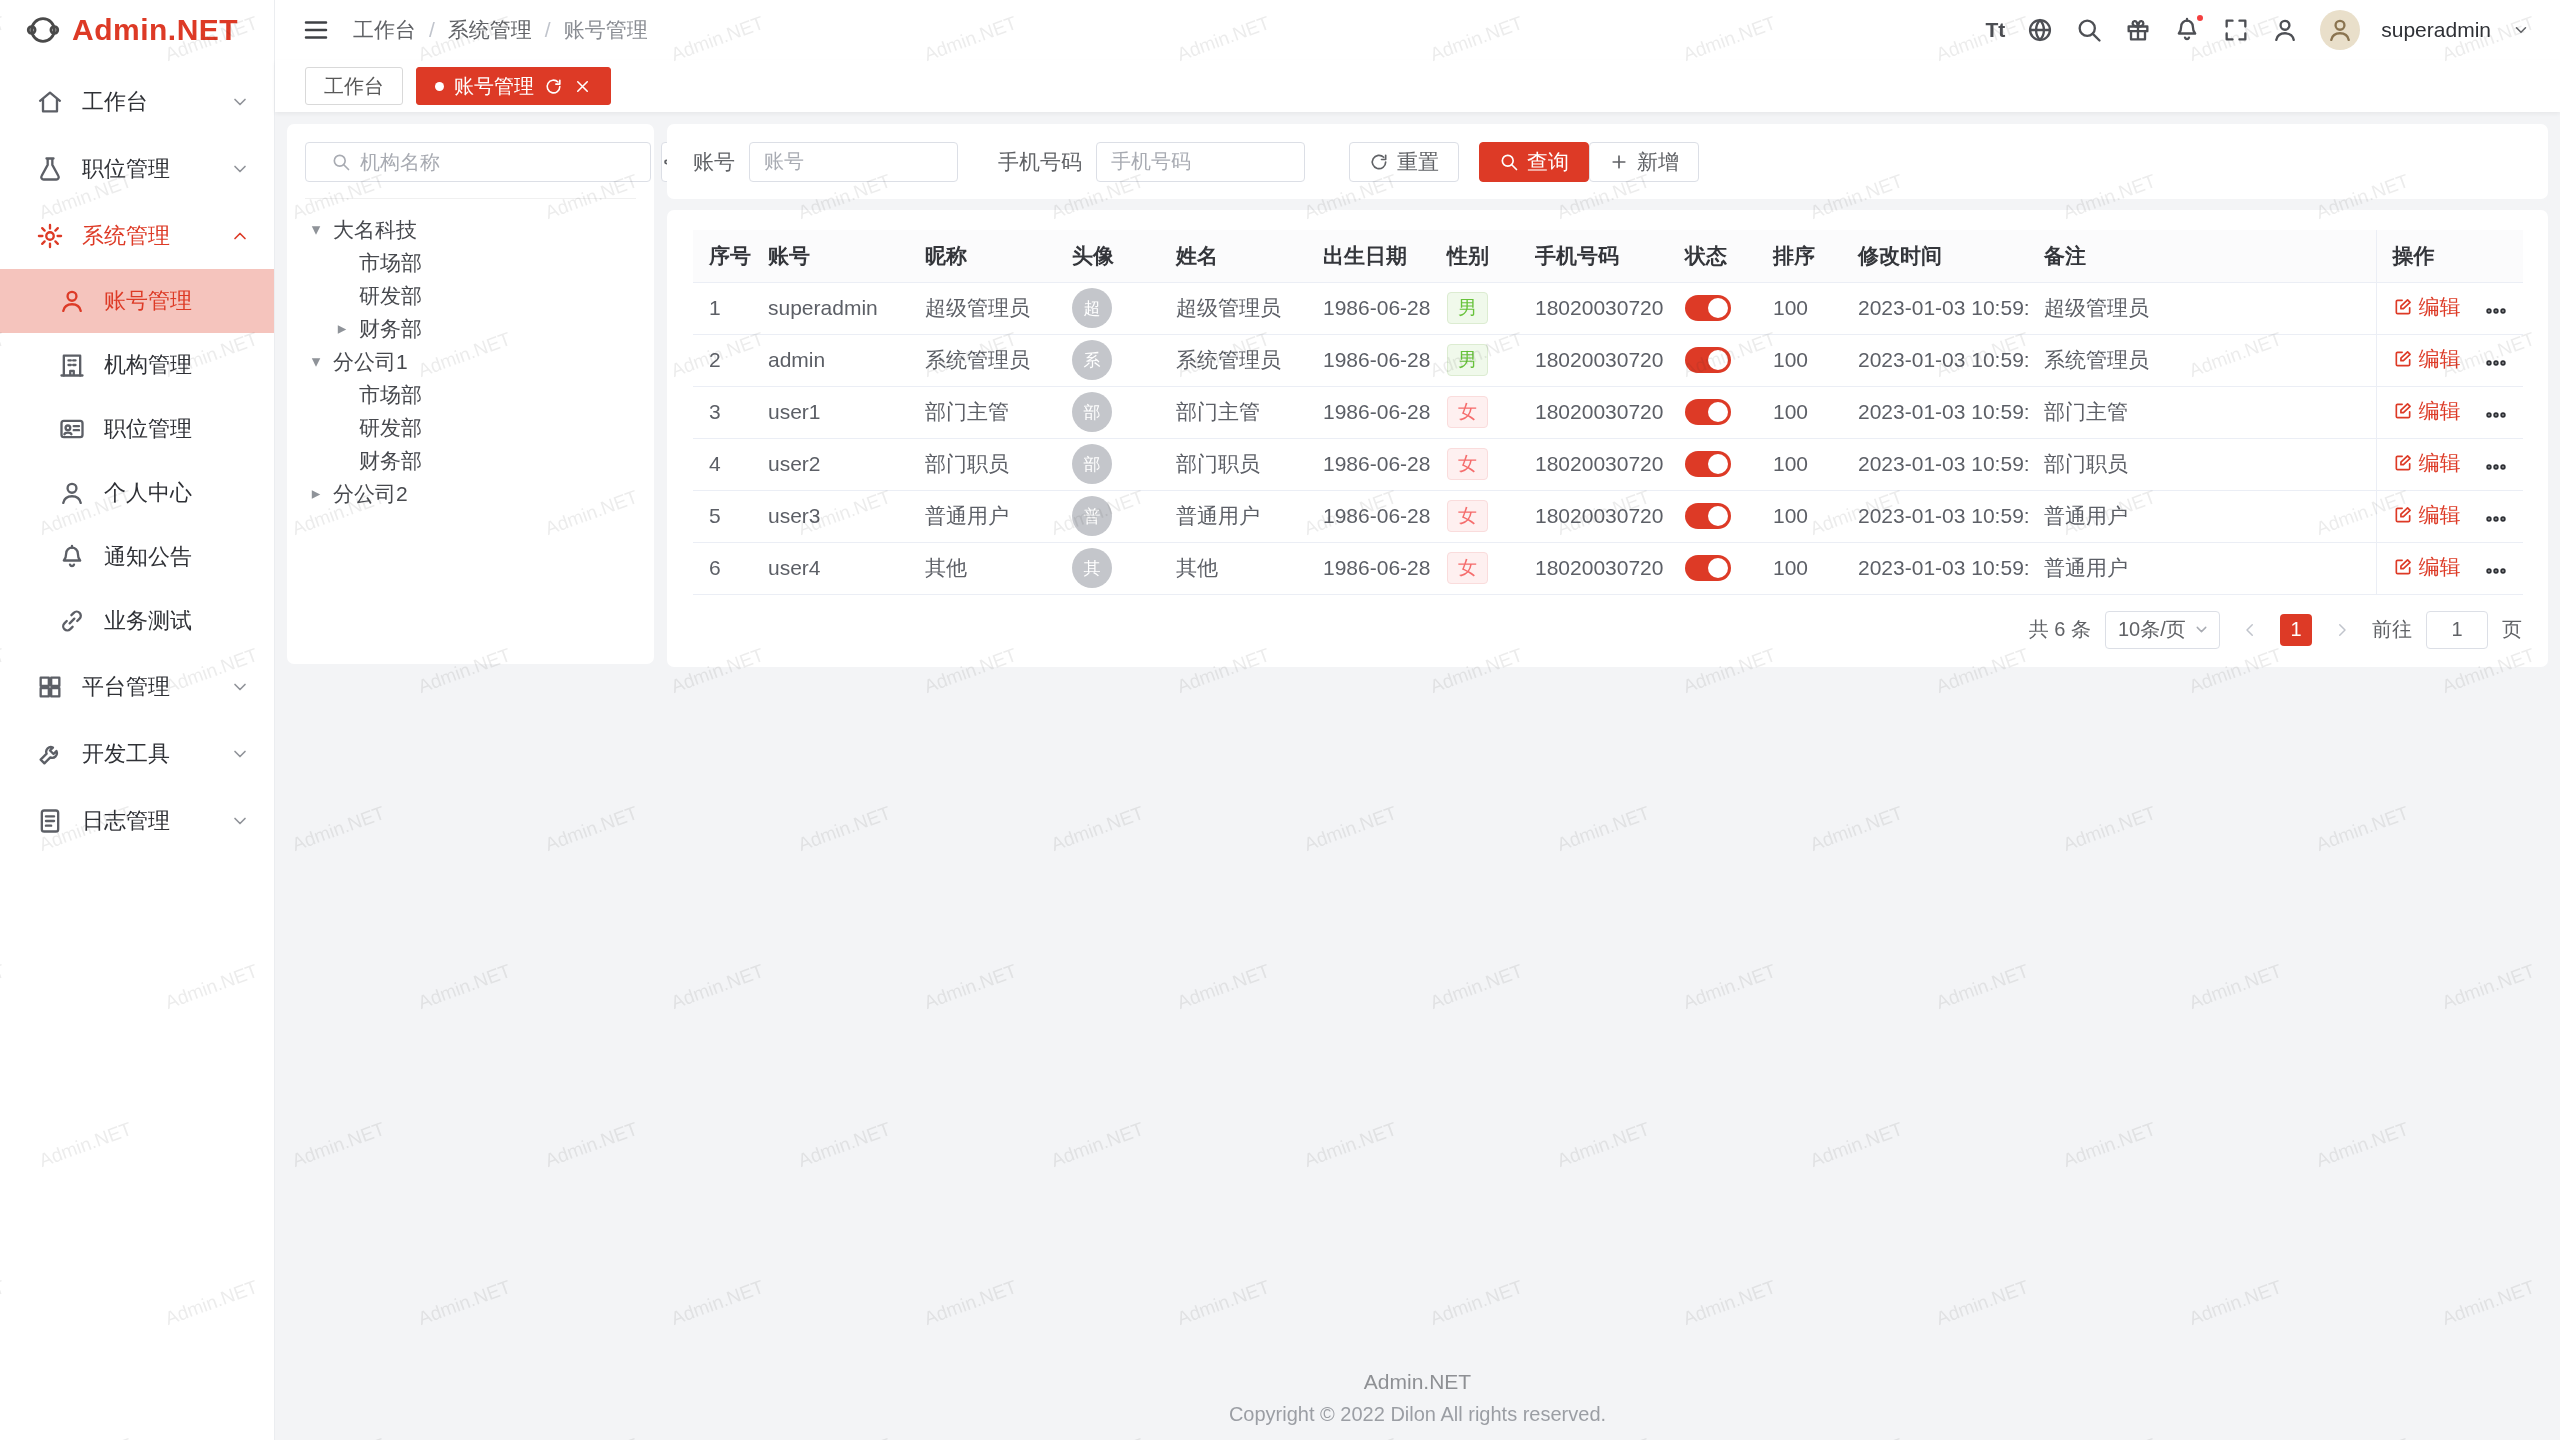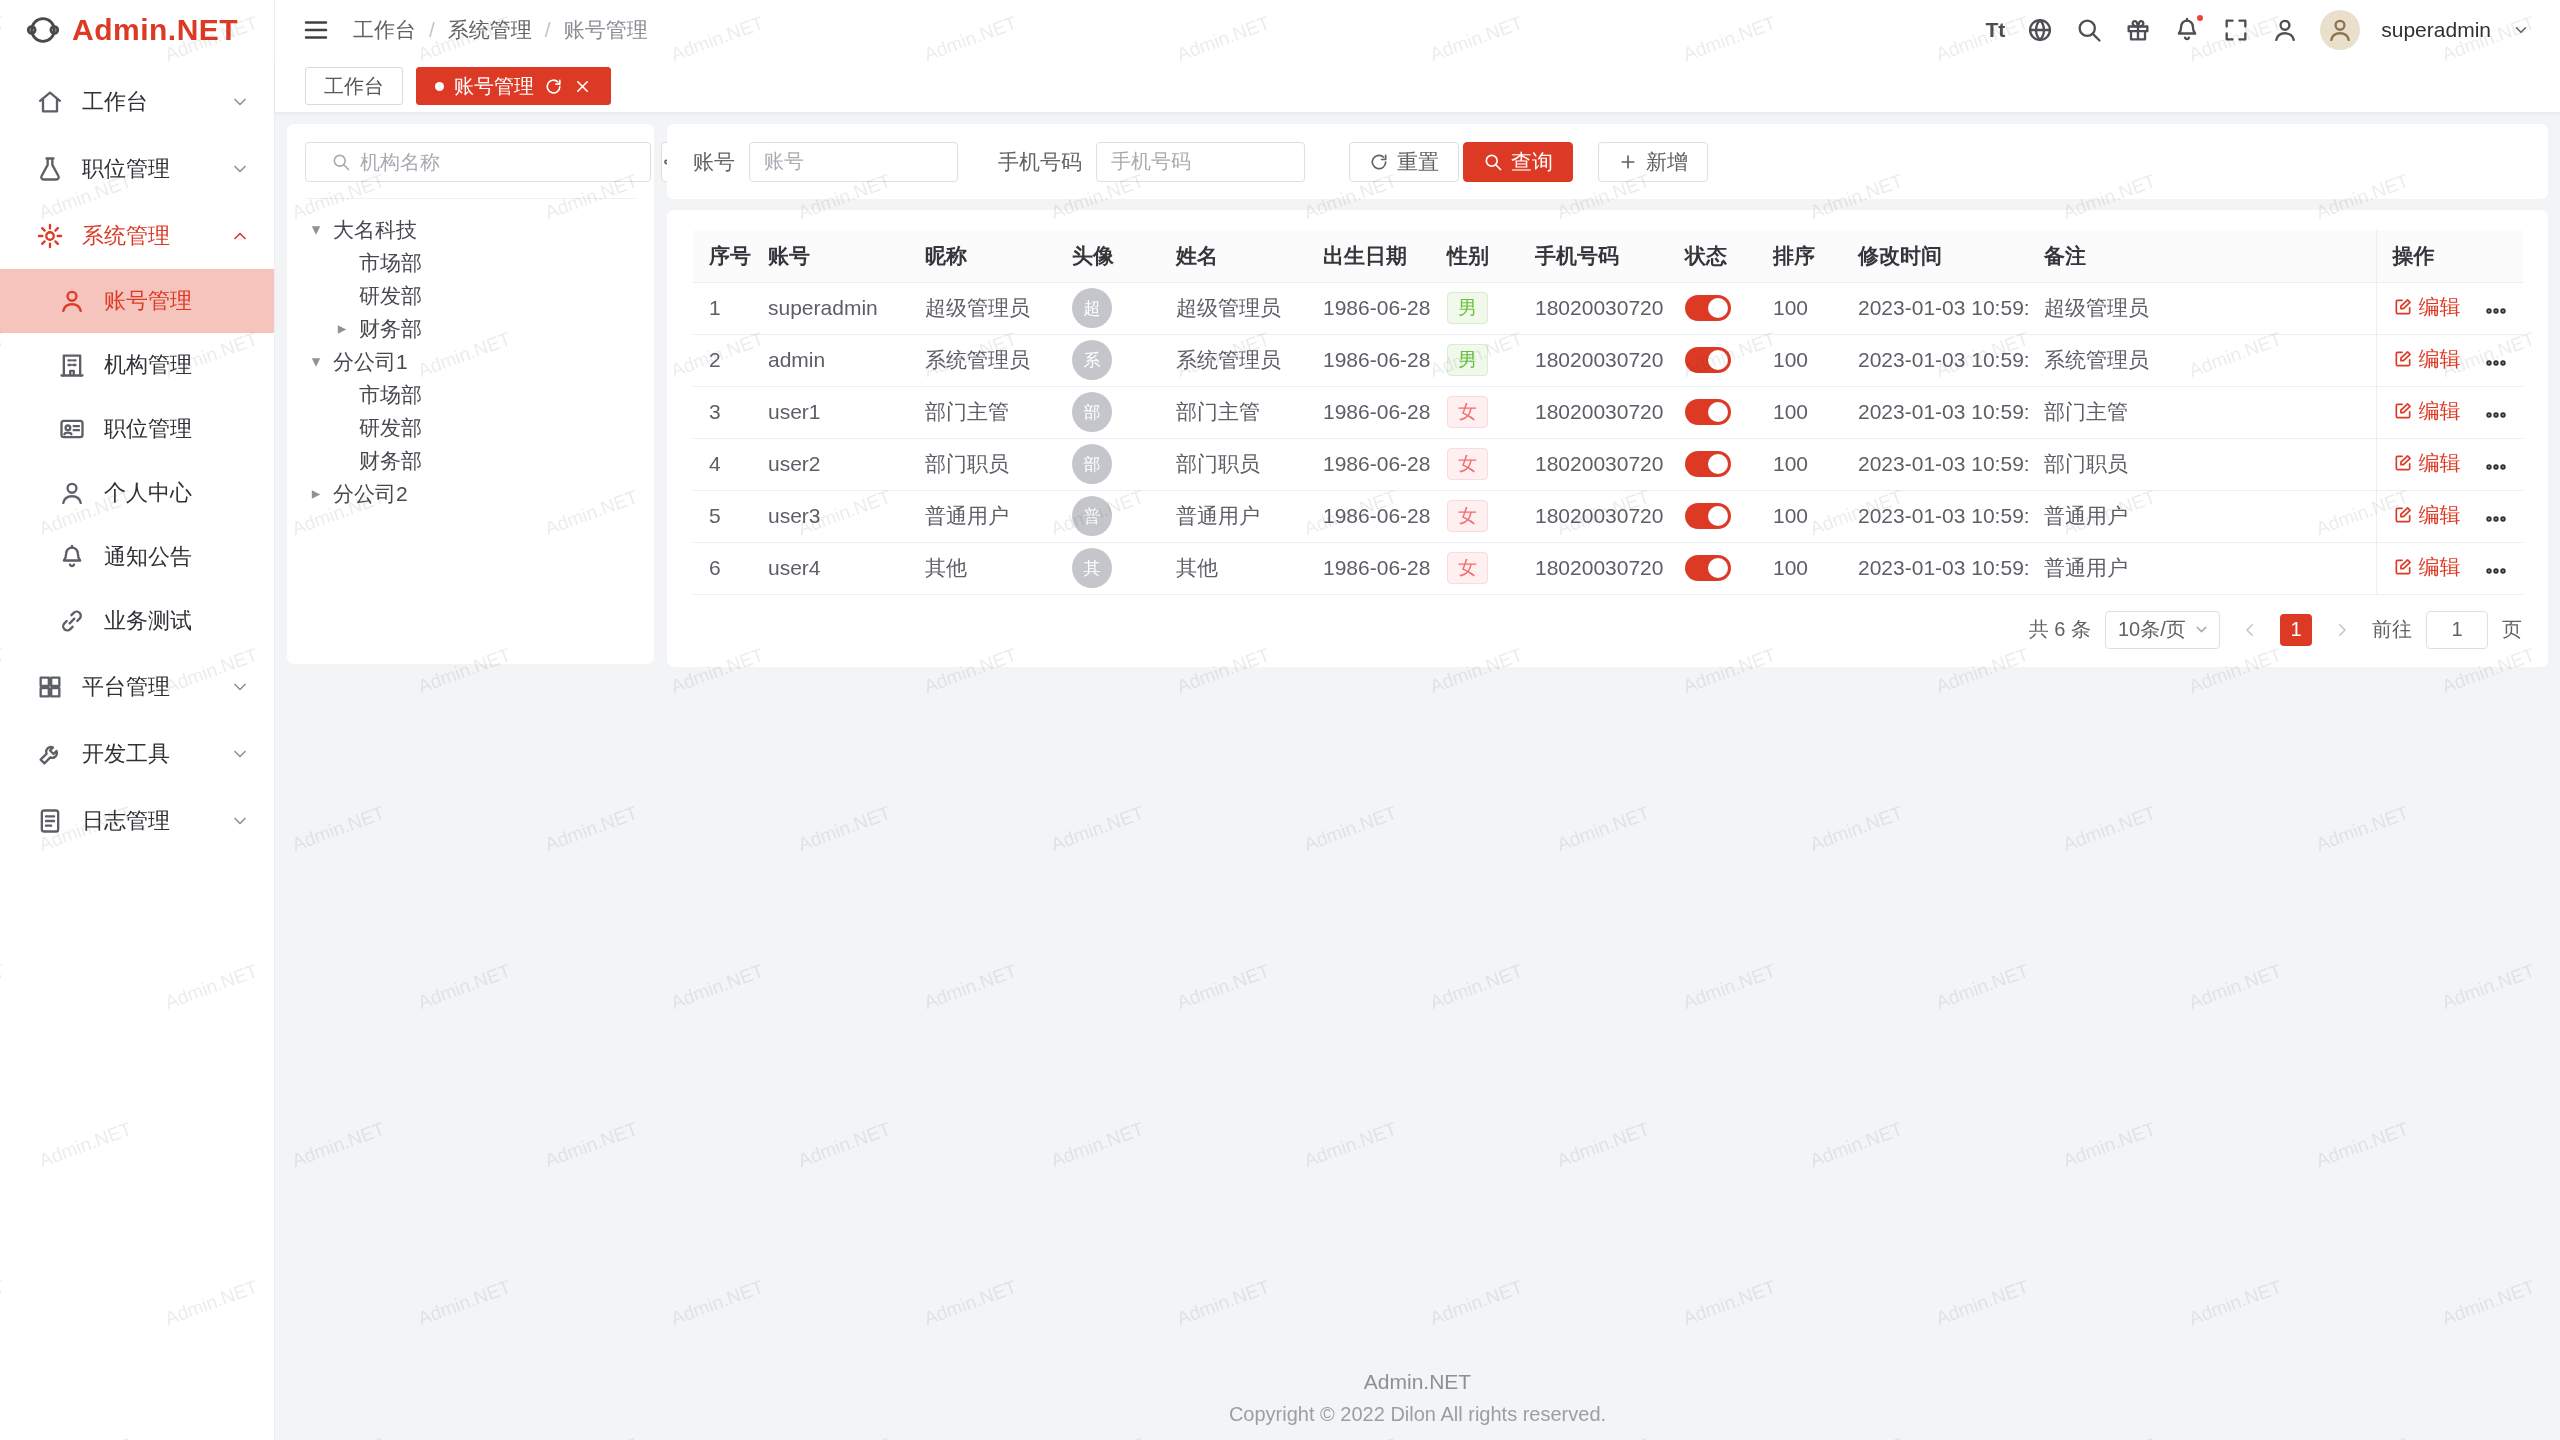--- a/index.html
+++ b/index.html
@@ -67,22 +67,22 @@
   .right-col { flex:1; display:flex; flex-direction:column; gap:11px; min-width:0; }
 
   .query-card { height:75px; display:flex; align-items:center; padding:0 26px; }
   .q-label { color:#606266; margin-right:14px; white-space:nowrap; }
   .q-input { width:209px; height:40px; border:1px solid #dcdfe6; border-radius:4px; padding:0 14px; font-size:20px; font-family:inherit; color:#303133; outline:none; }
   .q-input::placeholder { color:#a8abb2; }
   .g2 { margin-left:40px; }
   .btn { height:40px; border-radius:4px; display:inline-flex; align-items:center; gap:8px; padding:0 19px; font-size:21px; cursor:pointer; border:1px solid #dcdfe6; background:#fff; color:#606266; white-space:nowrap; }
   .bicon { width:20px; height:20px; display:flex; flex-shrink:0; }
   .btn-reset { margin-left:44px; }
-  .btn-search { margin-left:4px; background:#dd3a26; border-color:#dd3a26; color:#fff; }
-  .btn-add { margin-left:25px; }
+  .btn-search { margin-left:20px; background:#dd3a26; border-color:#dd3a26; color:#fff; }
+  .btn-add { }
 
   .table-card { padding:20px 26px 18px; }
   table { width:100%; border-collapse:collapse; table-layout:fixed; }
   th, td { height:52px; padding:0 16px; text-align:left; border-bottom:1px solid #ebeef5; font-size:21px; color:#5c5f66; white-space:nowrap; overflow:hidden; font-weight:normal; }
   th { color:#34363b; font-weight:600; background:#fbfbfc; }
   .op-col { border-left:1px solid #ebeef5; }
   .avatar-circle { width:40px; height:40px; border-radius:50%; background:#c4c6cb; color:#fff; display:inline-flex; align-items:center; justify-content:center; font-size:17px; }
   .tag { display:inline-block; padding:3px 10px; border-radius:4px; font-size:19px; line-height:1.3; }
   .tag-green { color:#67c23a; background:#f0f9eb; border:1px solid #dcecd1; }
   .tag-red { color:#f56c6c; background:#fef0f0; border:1px solid #fadcdc; }

